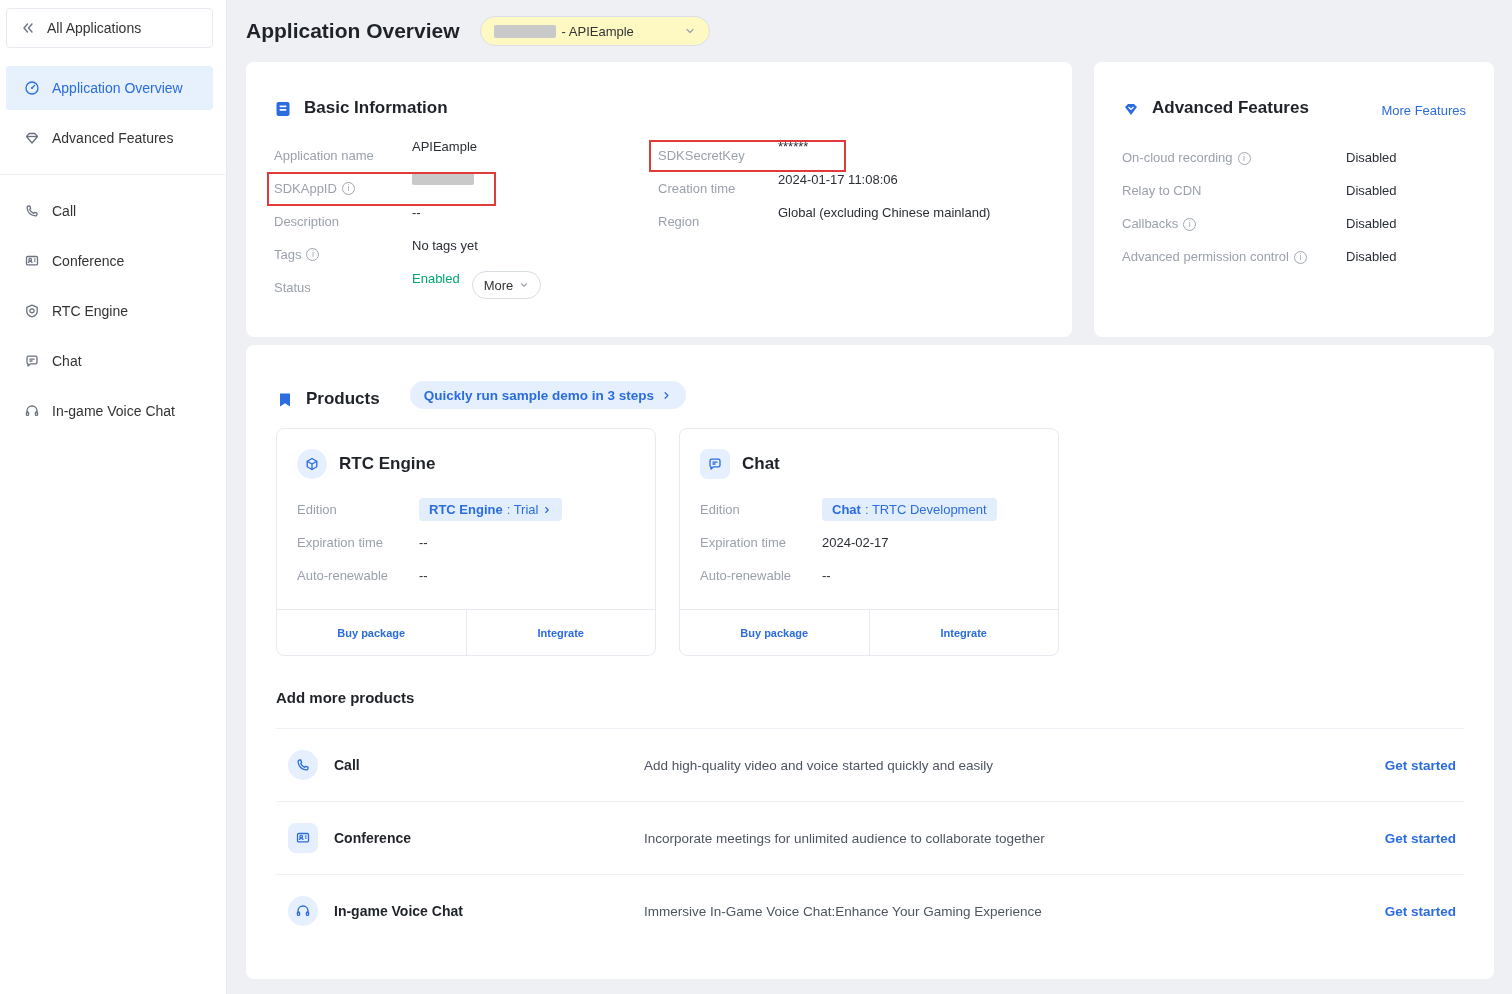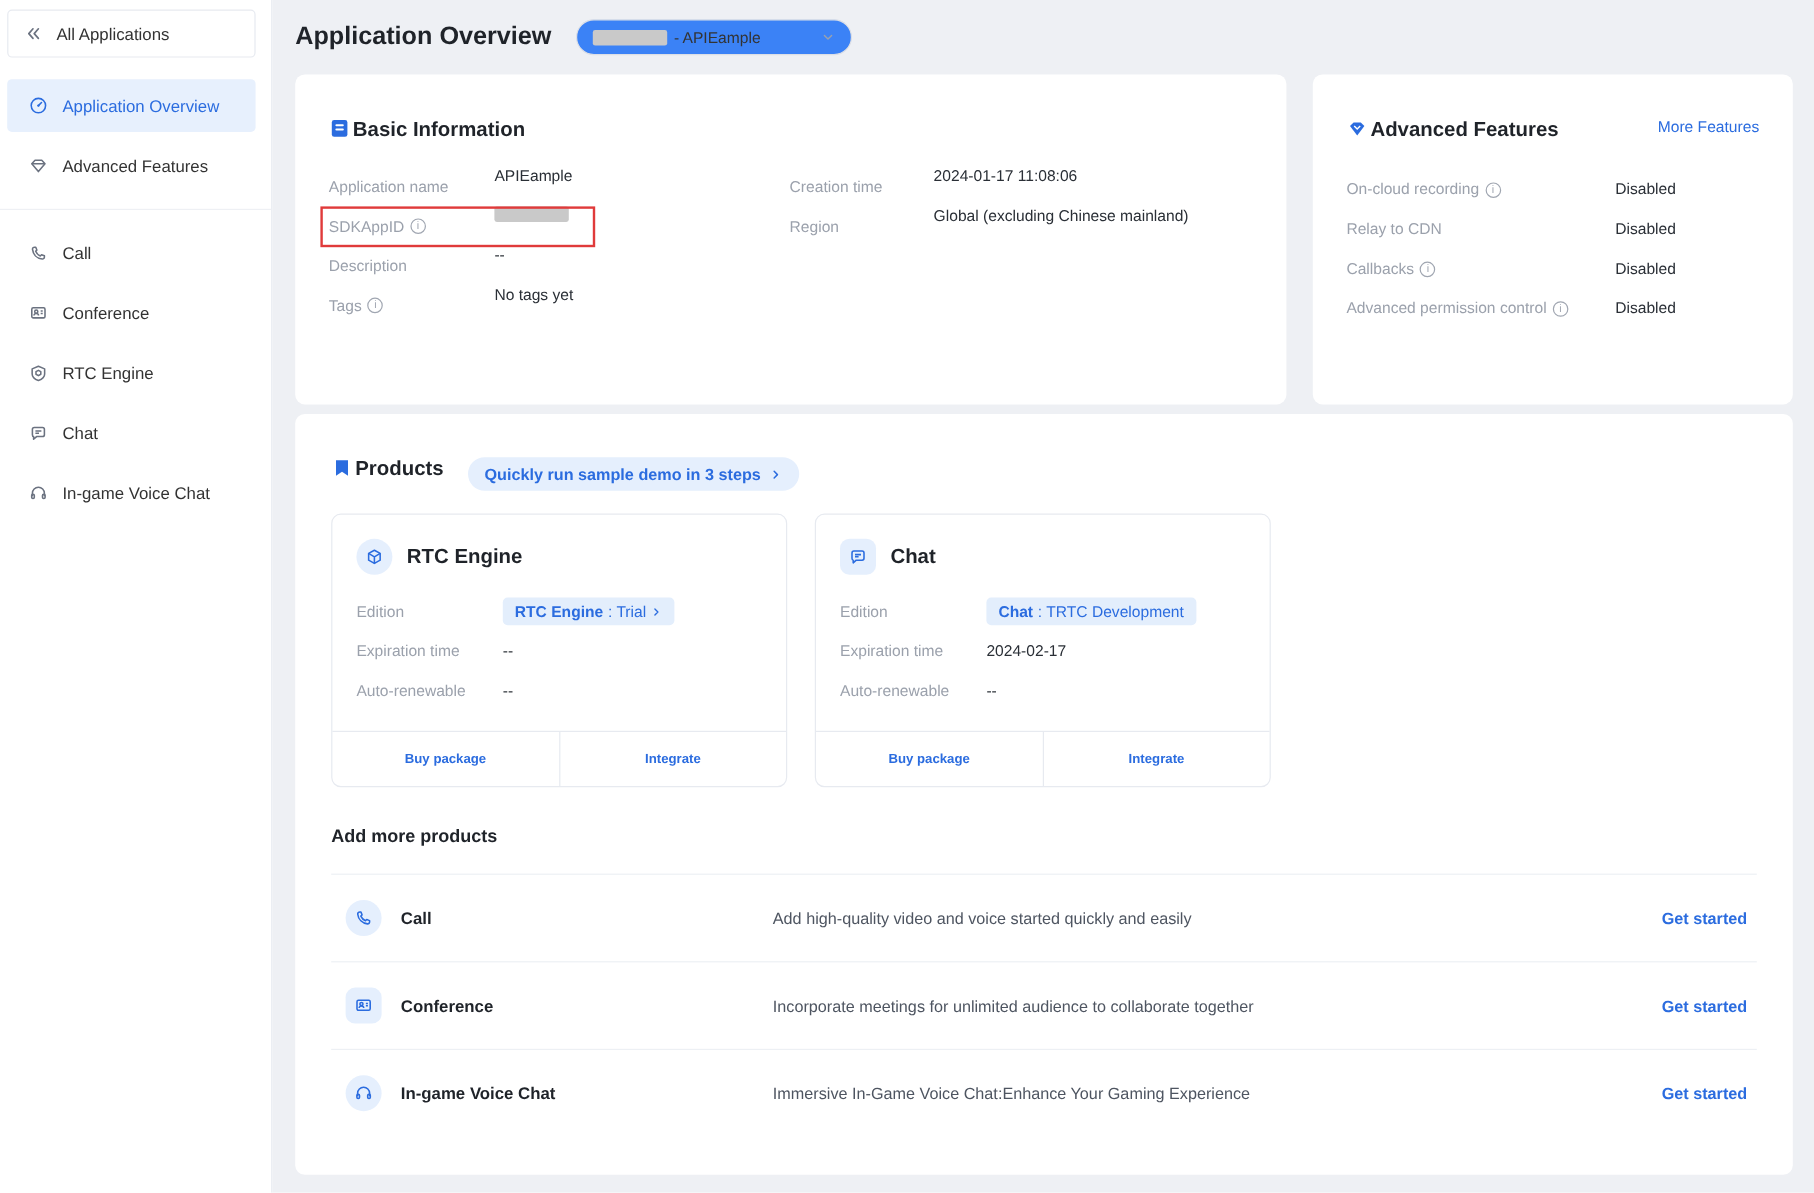--- a/index.html
+++ b/index.html
@@ -22,28 +22,28 @@
   }
   .side-item.active { background:#e7f0fd; color:#2b6cdf; }
   .icon { display:inline-flex; align-items:center; justify-content:center; color:#6b7280; }
   .side-item.active .icon { color:#2b6cdf; }
   .side-divider { border-top:1px solid #eef0f4; margin:14px 0; }
   
   .main { flex:1; background:#eef0f4; padding:0 18px 0 19px; }
   .main-header { height:62px; display:flex; align-items:center; gap:20px; }
   .page-title { font-size:21px; font-weight:700; color:#1f2329; }
   .app-selector {
-    width:230px; height:30px; background:#3b82f6; border:1px solid #dcdfe6; border-radius:15px;
+    width:230px; height:30px; background:#fef9c3; border:1px solid #dcdfe6; border-radius:15px;
     display:flex; align-items:center; gap:6px; padding:0 13px; font-size:13px; color:#333; cursor:pointer;
   }
   .redacted { width:62px; height:13px; background:#c9c9c9; border-radius:2px; display:inline-block; }
   .chev { color:#9aa1ac; display:inline-flex; }
   .cards-row { display:flex; gap:22px; margin-bottom:8px; }
   .card { background:#fff; border-radius:8px; }
-  .card-title-row { display:flex; align-items:flex-start; gap:2px; }
+  .card-title-row { display:flex; align-items:flex-end; gap:12px; }
   .card-title { font-size:17px; font-weight:700; color:#1f2329; }
   
   .basic-card { width:826px; height:275px; padding:36px 28px 0; }
   .fields { display:flex; margin-top:21px; }
   .fcol-left { width:384px; }
   .field-row { display:flex; height:33px; position:relative; }
   .flabel { color:#9ba1ac; display:flex; align-items:center; }
   .fcol-left .flabel { width:138px; }
   .fcol-right .flabel { width:120px; }
   .fvalue { color:#2a2f36; }
@@ -238,22 +238,39 @@
             <span class="flabel">Description</span>
             <span class="fvalue">--</span>
           </div>
           <div class="field-row">
             <span class="flabel">
                 <span>Tags</span>
                 <span class="info-i"></span>
               </span>
             <span class="fvalue">No tags yet</span>
           </div>
+          <div class="field-row">
+            <span class="flabel">Status</span>
+            <span class="fvalue green">Enabled</span>
+            <span class="more-btn">
+              <span>More</span>
+              <span class="chev">
+                <svg width="10" height="10" viewBox="0 0 16 16" fill="none" stroke="currentColor" stroke-width="1.8" stroke-linecap="round" stroke-linejoin="round">
+                    <path d="M4 6 L8 10 L12 6"></path>
+                  </svg>
+              </span>
+            </span>
+          </div>
         </div>
         <div class="fcol-right">
+          <div class="field-row">
+            <span class="flabel">SDKSecretKey</span>
+            <span class="fvalue">******</span>
+            <div class="red-box secret"></div>
+          </div>
           <div class="field-row">
             <span class="flabel">Creation time</span>
             <span class="fvalue">2024-01-17 11:08:06</span>
           </div>
           <div class="field-row">
             <span class="flabel">Region</span>
             <span class="fvalue">Global (excluding Chinese mainland)</span>
           </div>
         </div>
       </div>

